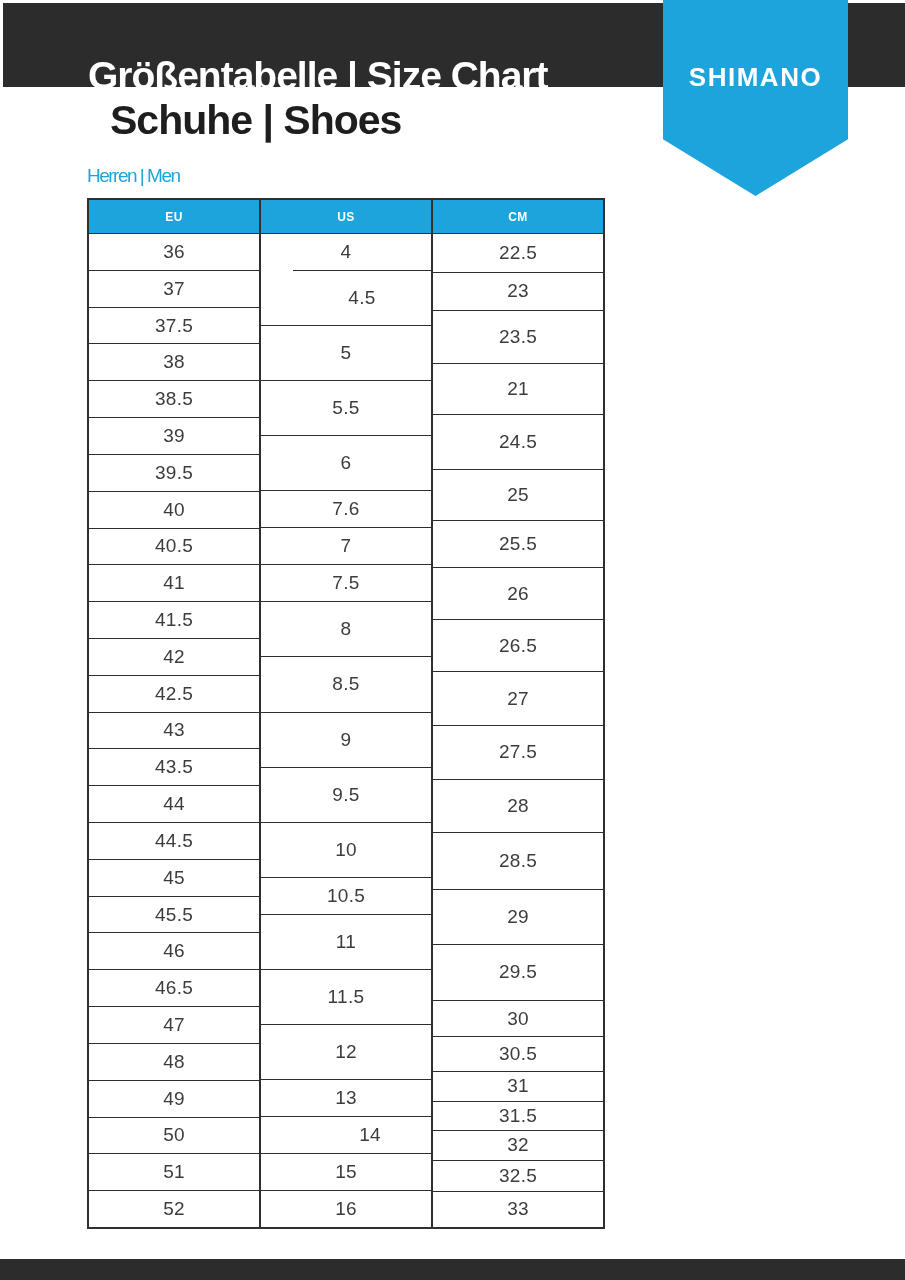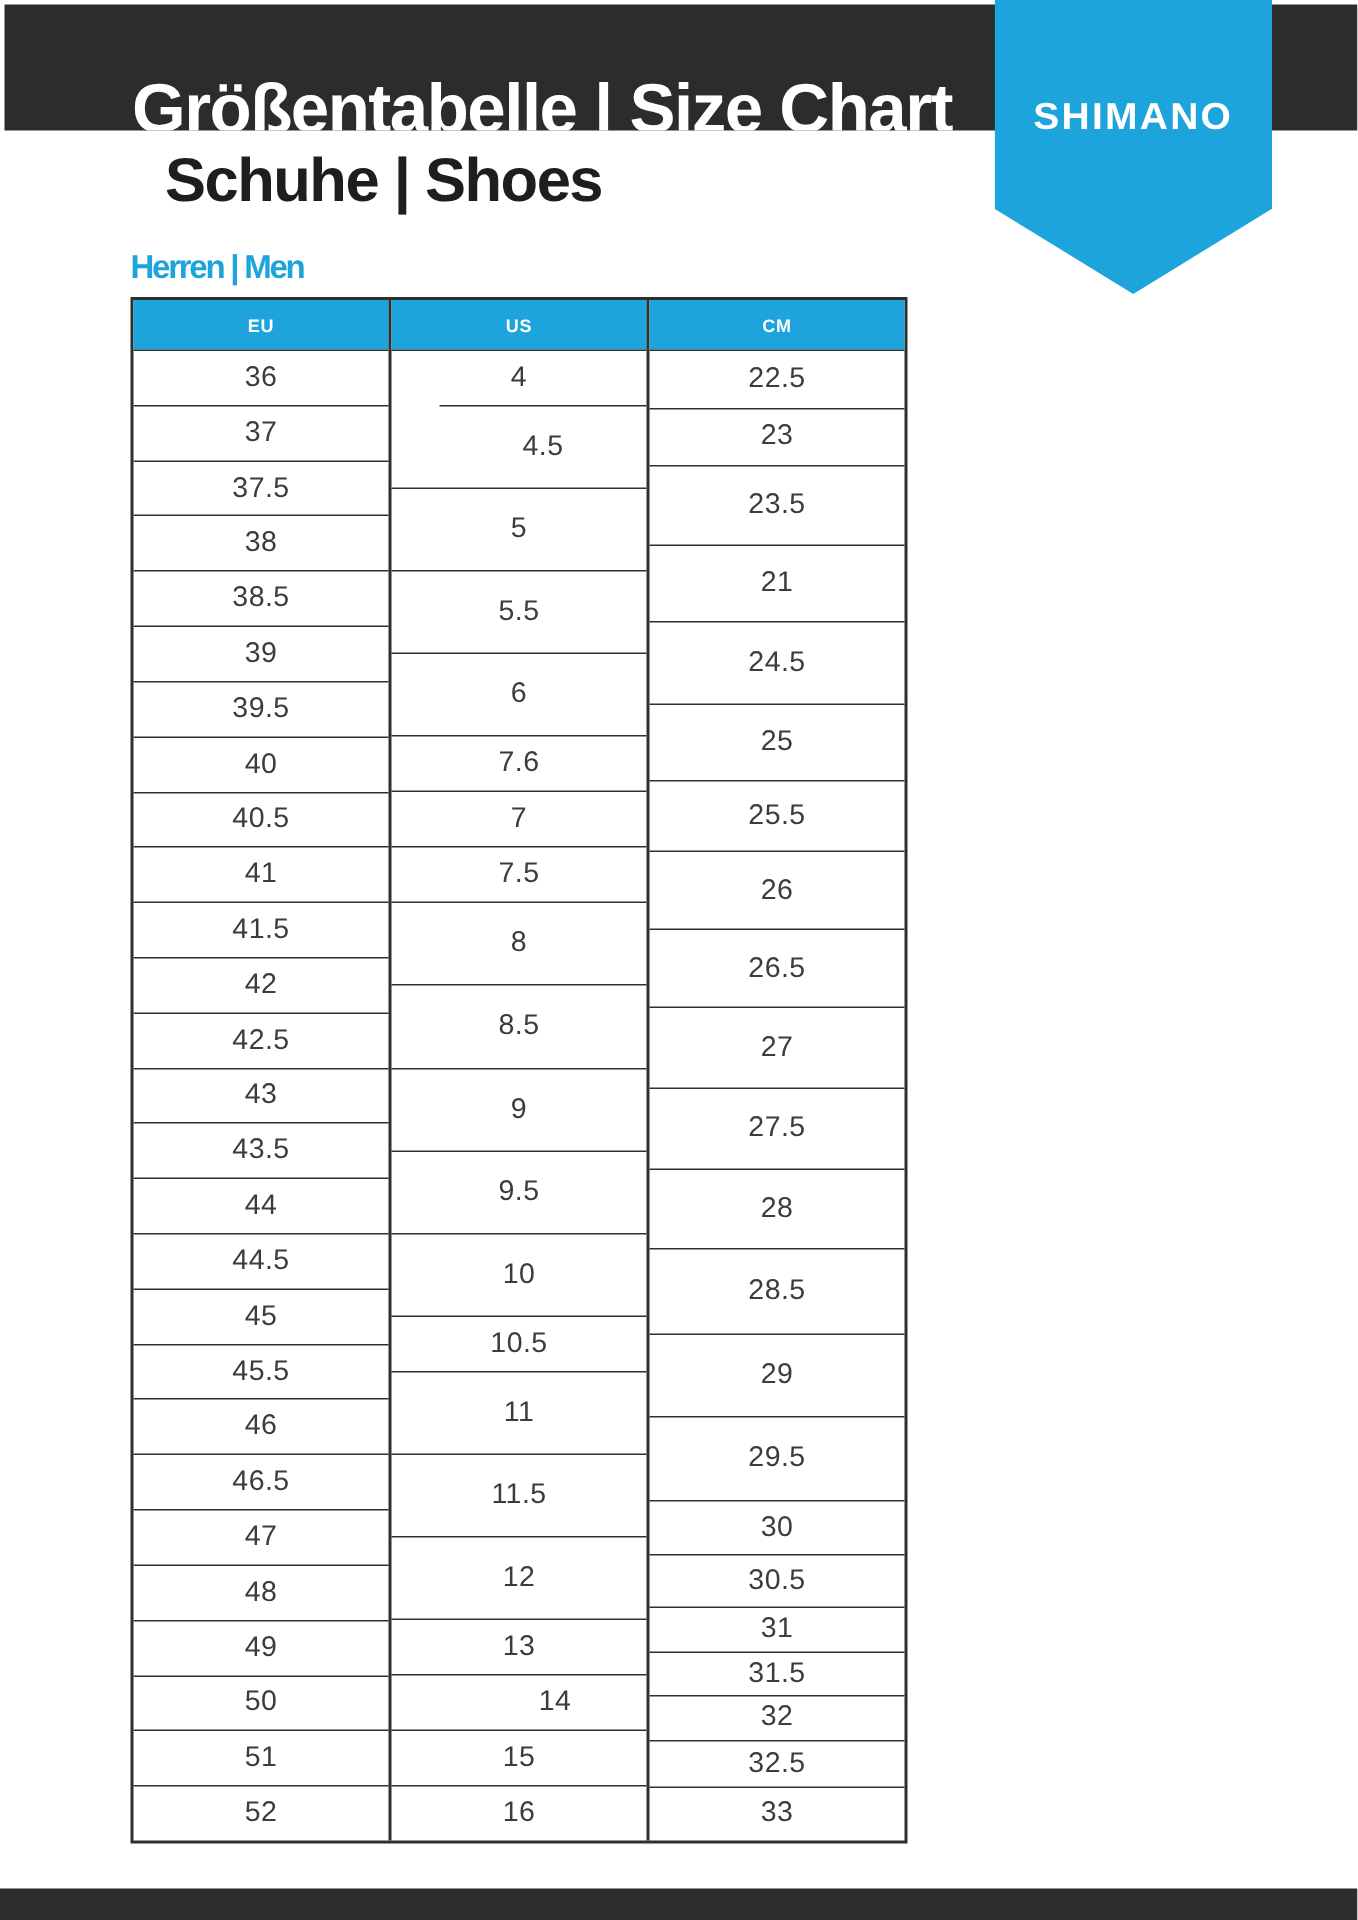--- a/index.html
+++ b/index.html
@@ -10,21 +10,21 @@
   }
   .page{position:absolute;inset:0;background:#fff;}
 
   
   .top-band{
     position:absolute;top:3px;left:3px;right:0;height:84px;
     background:var(--band,#2C2C2C);overflow:hidden;
   }
   .main-title{
     position:absolute;left:85px;bottom:-8px;
-    color:#fff;font-weight:bold;font-size:46px;line-height:1;
+    color:#fff;font-weight:bold;font-size:39px;line-height:1;
     letter-spacing:-1px;white-space:nowrap;
   }
 
   
   .subtitle{
     position:absolute;left:110px;top:97px;
     font-size:41px;font-weight:bold;color:#1e1e1e;
     letter-spacing:-1px;white-space:nowrap;
   }
 
@@ -36,21 +36,21 @@
     display:flex;justify-content:center;
   }
   .brand{
     margin-top:60px;color:#fff;font-size:26px;font-weight:bold;
     letter-spacing:1.5px;transform:scaleY(0.96);white-space:nowrap;
   }
 
   
   .section-label{
     position:absolute;left:87px;top:165px;
-    font-size:22px;font-weight:bold;color:var(--accent,#1EA4DC);
+    font-size:19px;font-weight:normal;color:var(--accent,#1EA4DC);
     letter-spacing:-1.5px;white-space:nowrap;
   }
 
   
   .size-table{
     position:absolute;left:87px;top:198px;width:518px;height:1031px;
     display:flex;border:2px solid var(--line,#2F2F2F);
     box-sizing:border-box;background:#fff;
   }
   .stcol{flex:1 1 0;display:flex;flex-direction:column;min-width:0;}

